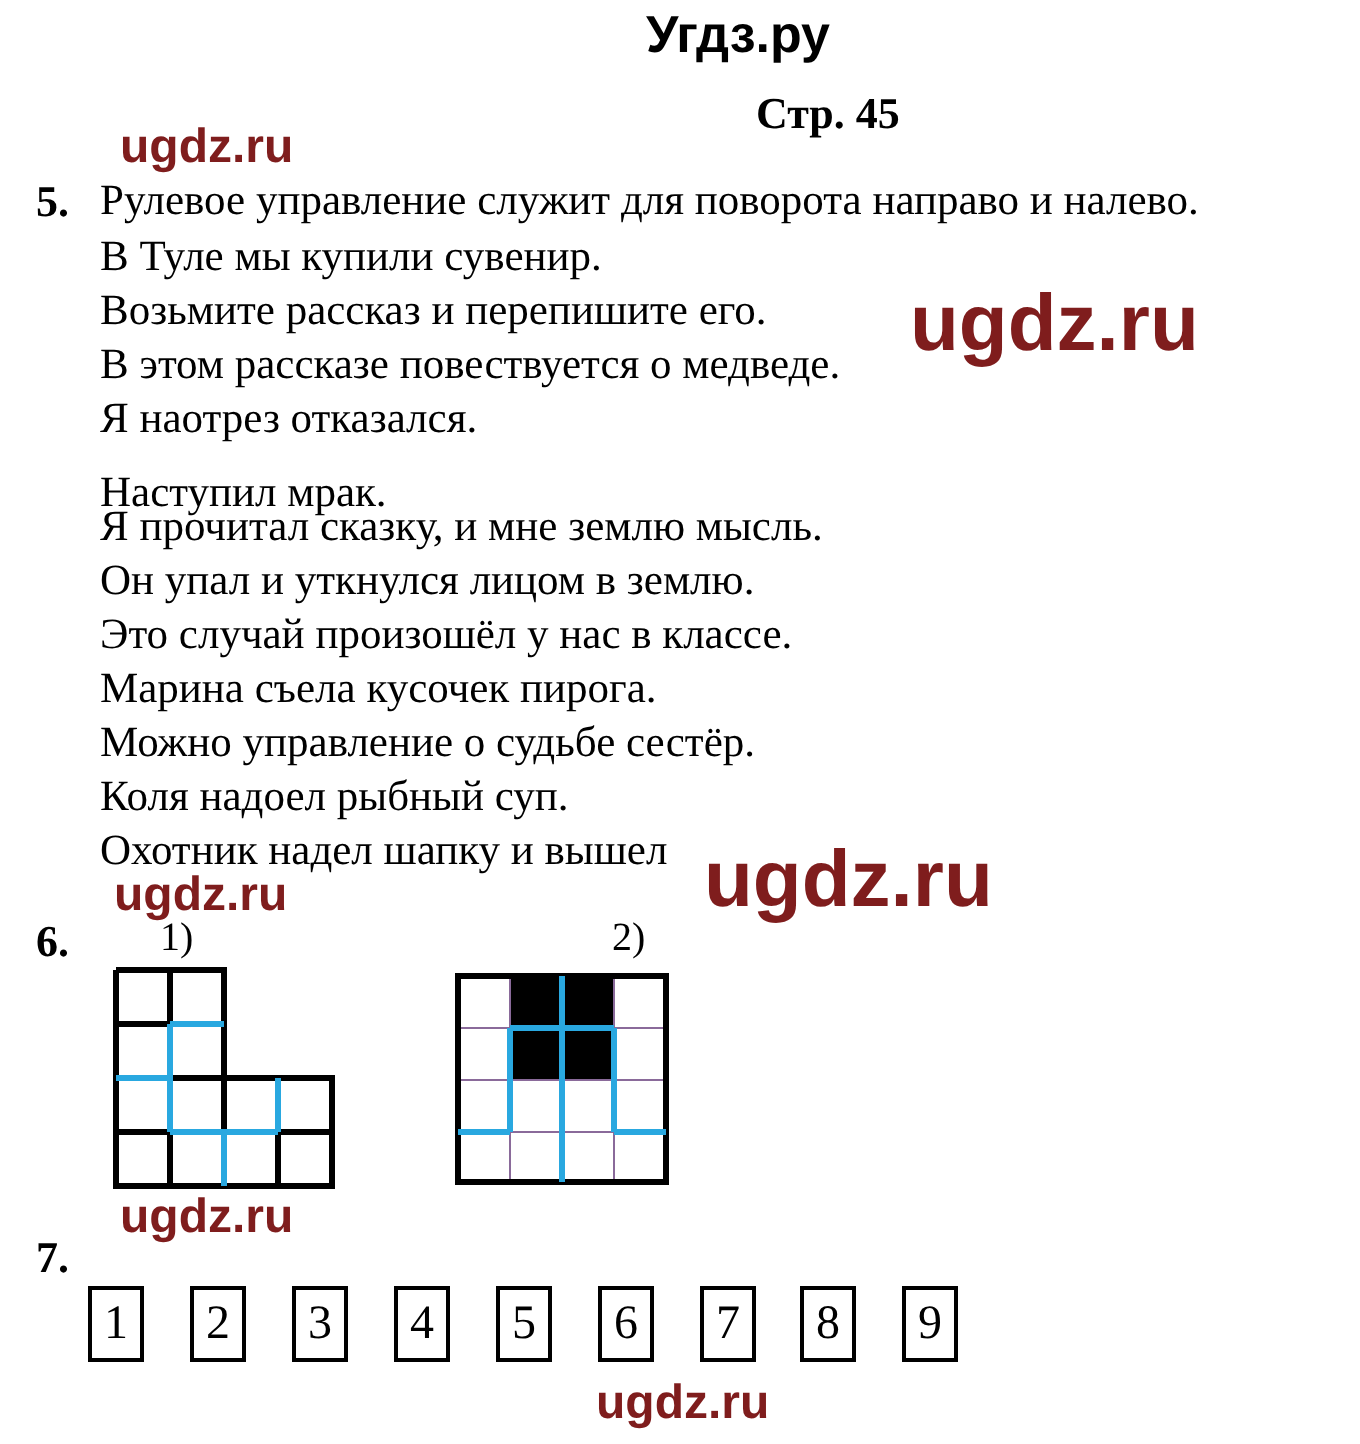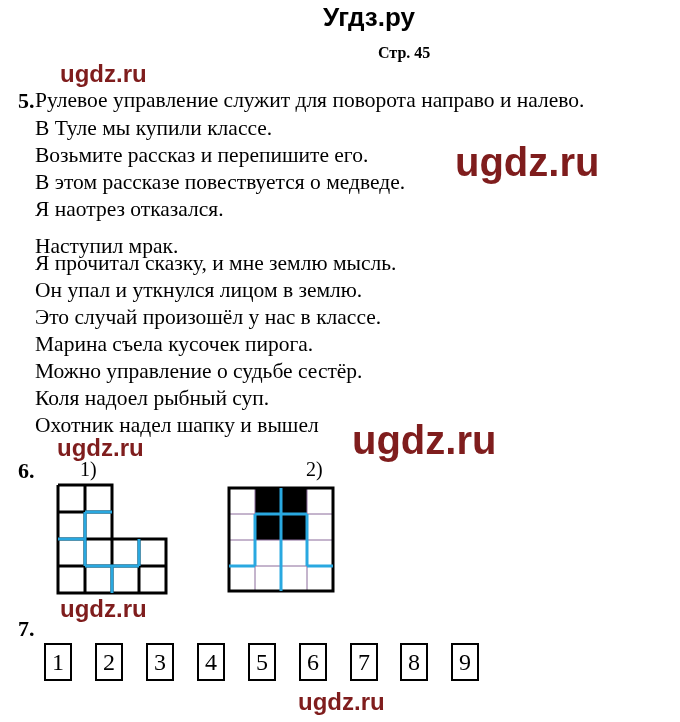--- a/index.html
+++ b/index.html
@@ -1,44 +1,44 @@
 <!DOCTYPE html>
 <html><head>
 <meta charset="utf-8">
 <style>
   html,body{margin:0;padding:0;background:#fff;}
   body{width:680px;height:722px;position:relative;overflow:hidden;font-family:"Liberation Serif",serif;color:#000;}
   .abs{position:absolute;}
   .site-title{left:0;width:680px;top:2px;text-align:center;font-family:"Liberation Sans",sans-serif;font-weight:bold;font-size:26px;padding-left:29px;}
-  .page-ref{left:378px;top:44px;font-weight:bold;font-size:16px;}
+  .page-ref{left:378px;top:44px;font-weight:bold;font-size:22px;}
   .wm{font-family:"Liberation Sans",sans-serif;font-weight:bold;color:#7f1d1d;white-space:nowrap;}
   .wm-s{font-size:24px;}
   .wm-l{font-size:40px;}
   .num{font-weight:bold;font-size:22px;}
-  .line{left:35px;font-size:21.5px;white-space:nowrap;line-height:26px;}
+  .line{left:50px;font-size:21.5px;white-space:nowrap;line-height:26px;}
   .sub{font-size:20px;}
   .box{position:absolute;top:643px;width:24px;height:34px;border:2px solid #000;text-align:center;font-size:24px;line-height:34px;}
   svg{position:absolute;}
 </style>
 </head>
 <body>
 
 <div class="abs site-title">Угдз.ру</div>
 <div class="abs page-ref">Стр. 45</div>
 
 <div class="abs wm wm-s" style="left:60px;top:60px;">ugdz.ru</div>
 <div class="abs wm wm-l" style="left:455px;top:140px;">ugdz.ru</div>
 <div class="abs wm wm-s" style="left:57px;top:434px;">ugdz.ru</div>
 <div class="abs wm wm-l" style="left:352px;top:418px;">ugdz.ru</div>
 <div class="abs wm wm-s" style="left:60px;top:595px;">ugdz.ru</div>
 <div class="abs wm wm-s" style="left:298px;top:688px;">ugdz.ru</div>
 
 <div class="abs num" style="left:18px;top:88px;">5.</div>
 <div class="abs line" style="top:87px;">Рулевое управление служит для поворота направо и налево.</div>
-<div class="abs line" style="top:115px;">В Туле мы купили классе.</div>
+<div class="abs line" style="top:115px;">В Туле мы купили сувенир.</div>
 <div class="abs line" style="top:142px;">Возьмите рассказ и перепишите его.</div>
 <div class="abs line" style="top:169px;">В этом рассказе повествуется о медведе.</div>
 <div class="abs line" style="top:196px;">Я наотрез отказался.</div>
 <div class="abs line" style="top:223px;margin-top:10px;">Наступил мрак.</div>
 <div class="abs line" style="top:250px;">Я прочитал сказку, и мне землю мысль.</div>
 <div class="abs line" style="top:277px;">Он упал и уткнулся лицом в землю.</div>
 <div class="abs line" style="top:304px;">Это случай произошёл  у нас в классе.</div>
 <div class="abs line" style="top:331px;">Марина съела кусочек пирога.</div>
 <div class="abs line" style="top:358px;">Можно управление о судьбе сестёр.</div>
 <div class="abs line" style="top:385px;">Коля надоел рыбный суп.</div>

